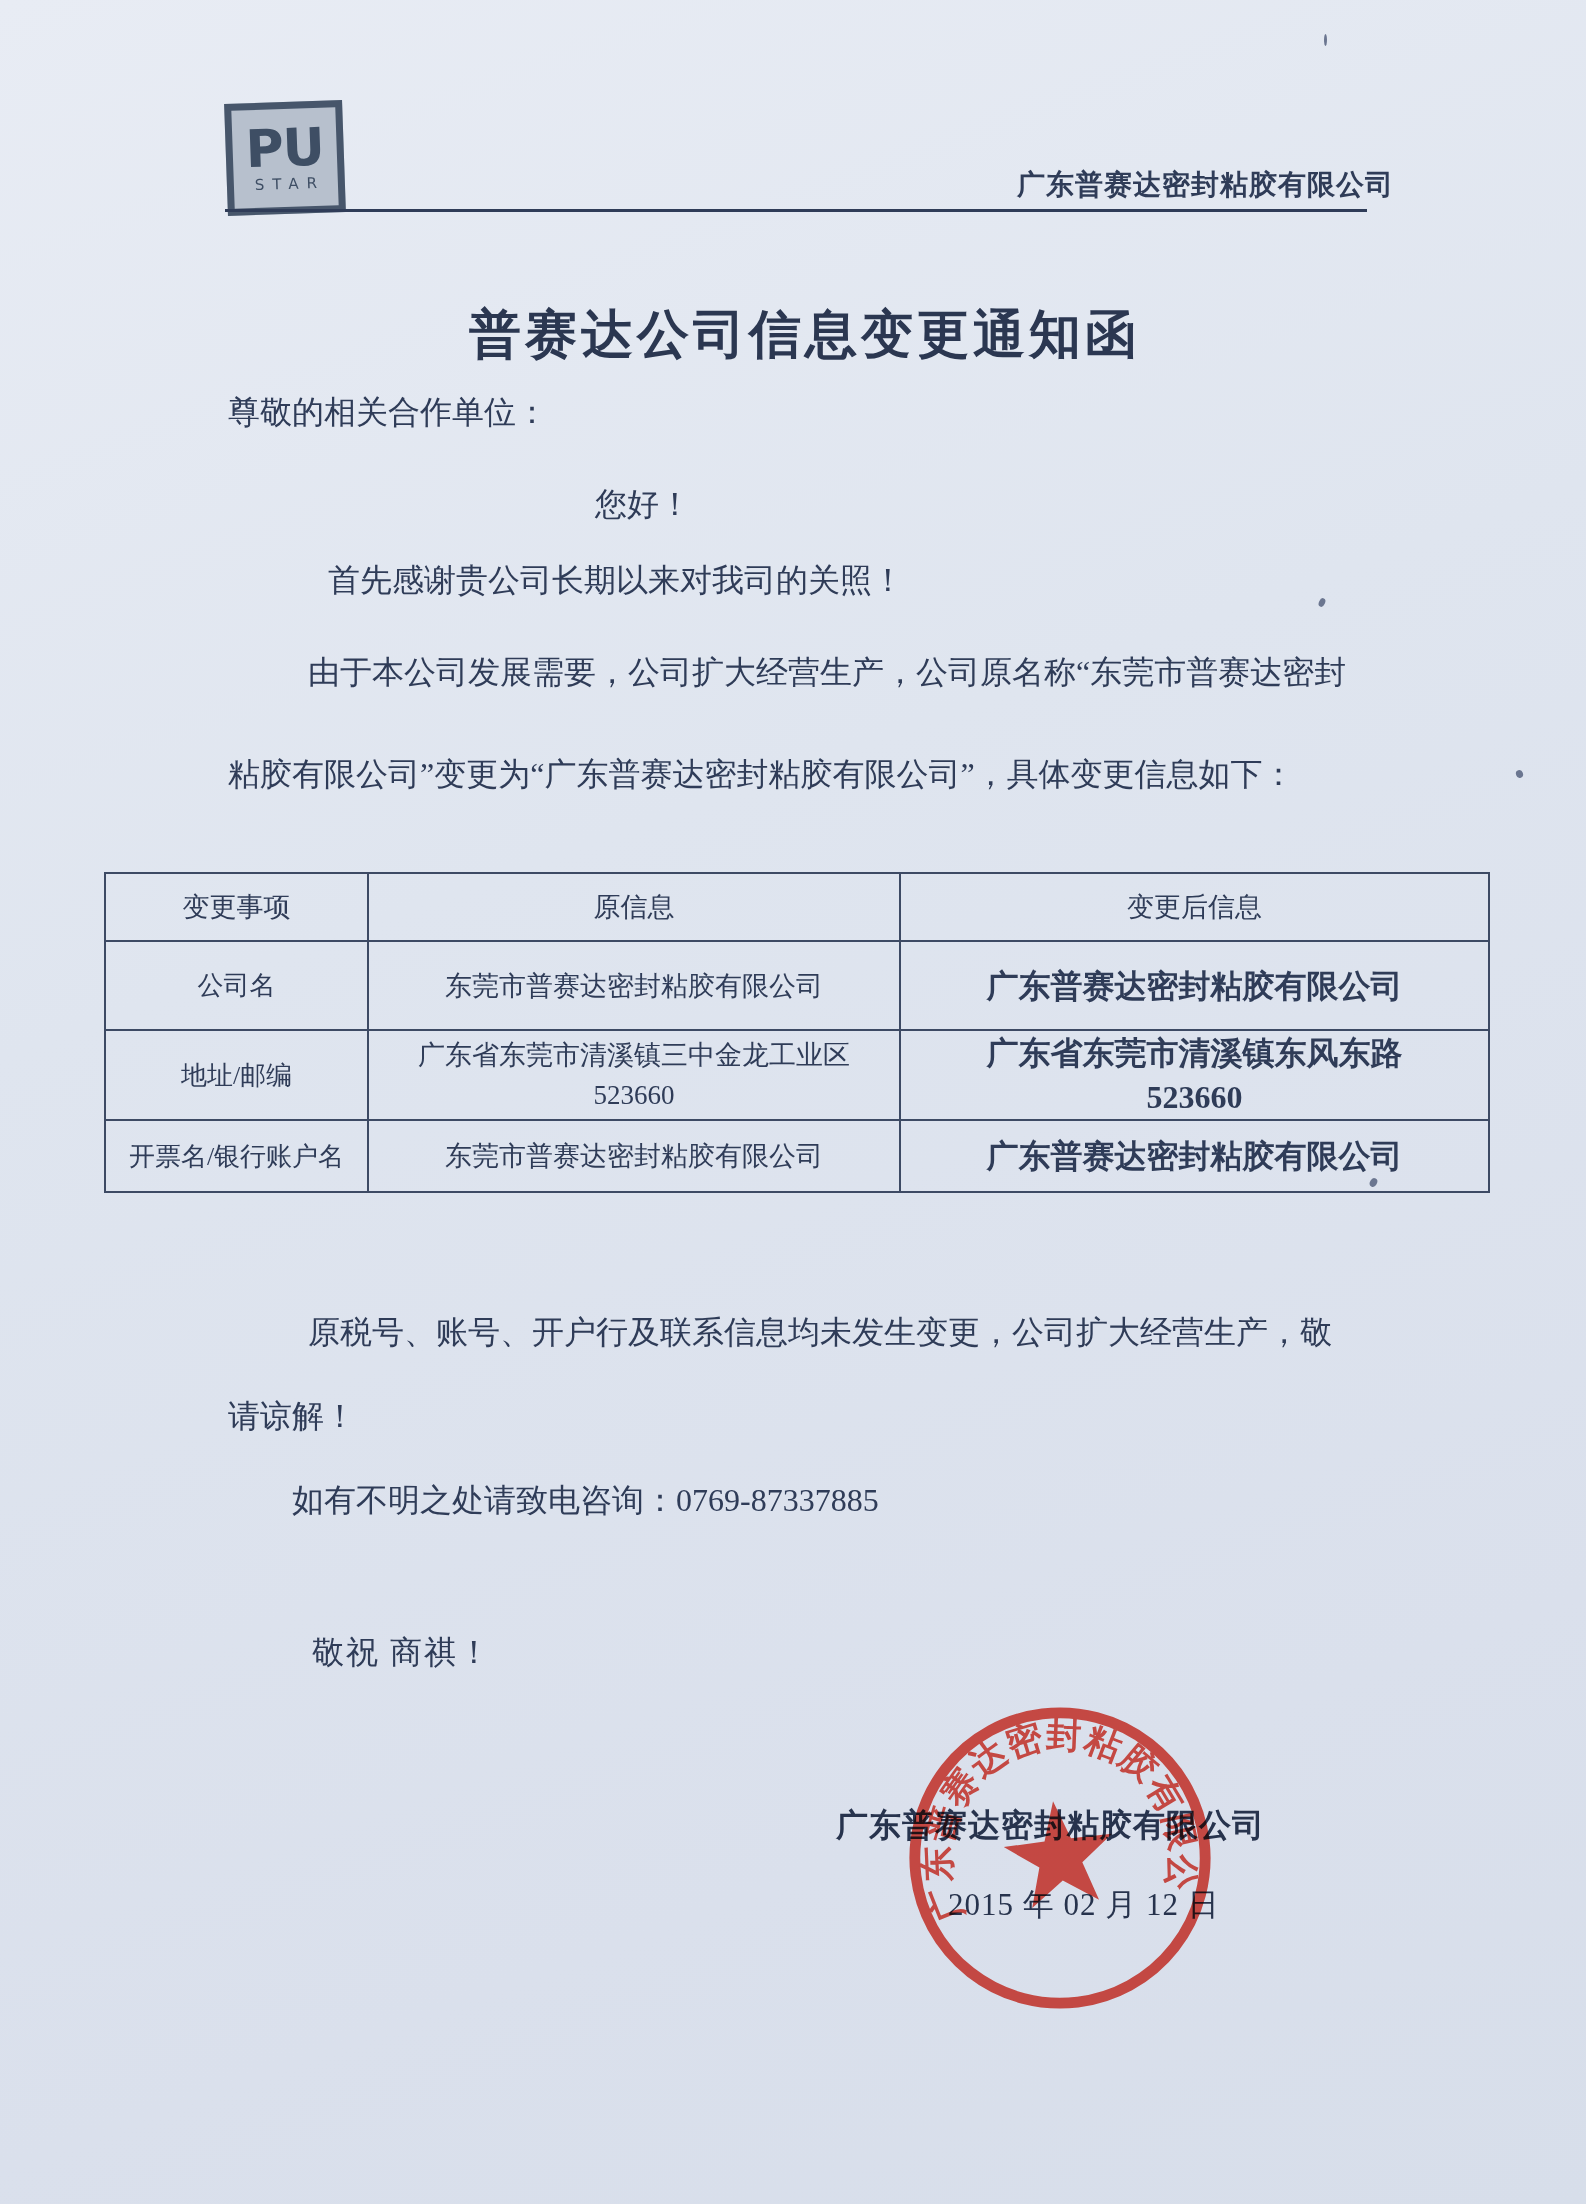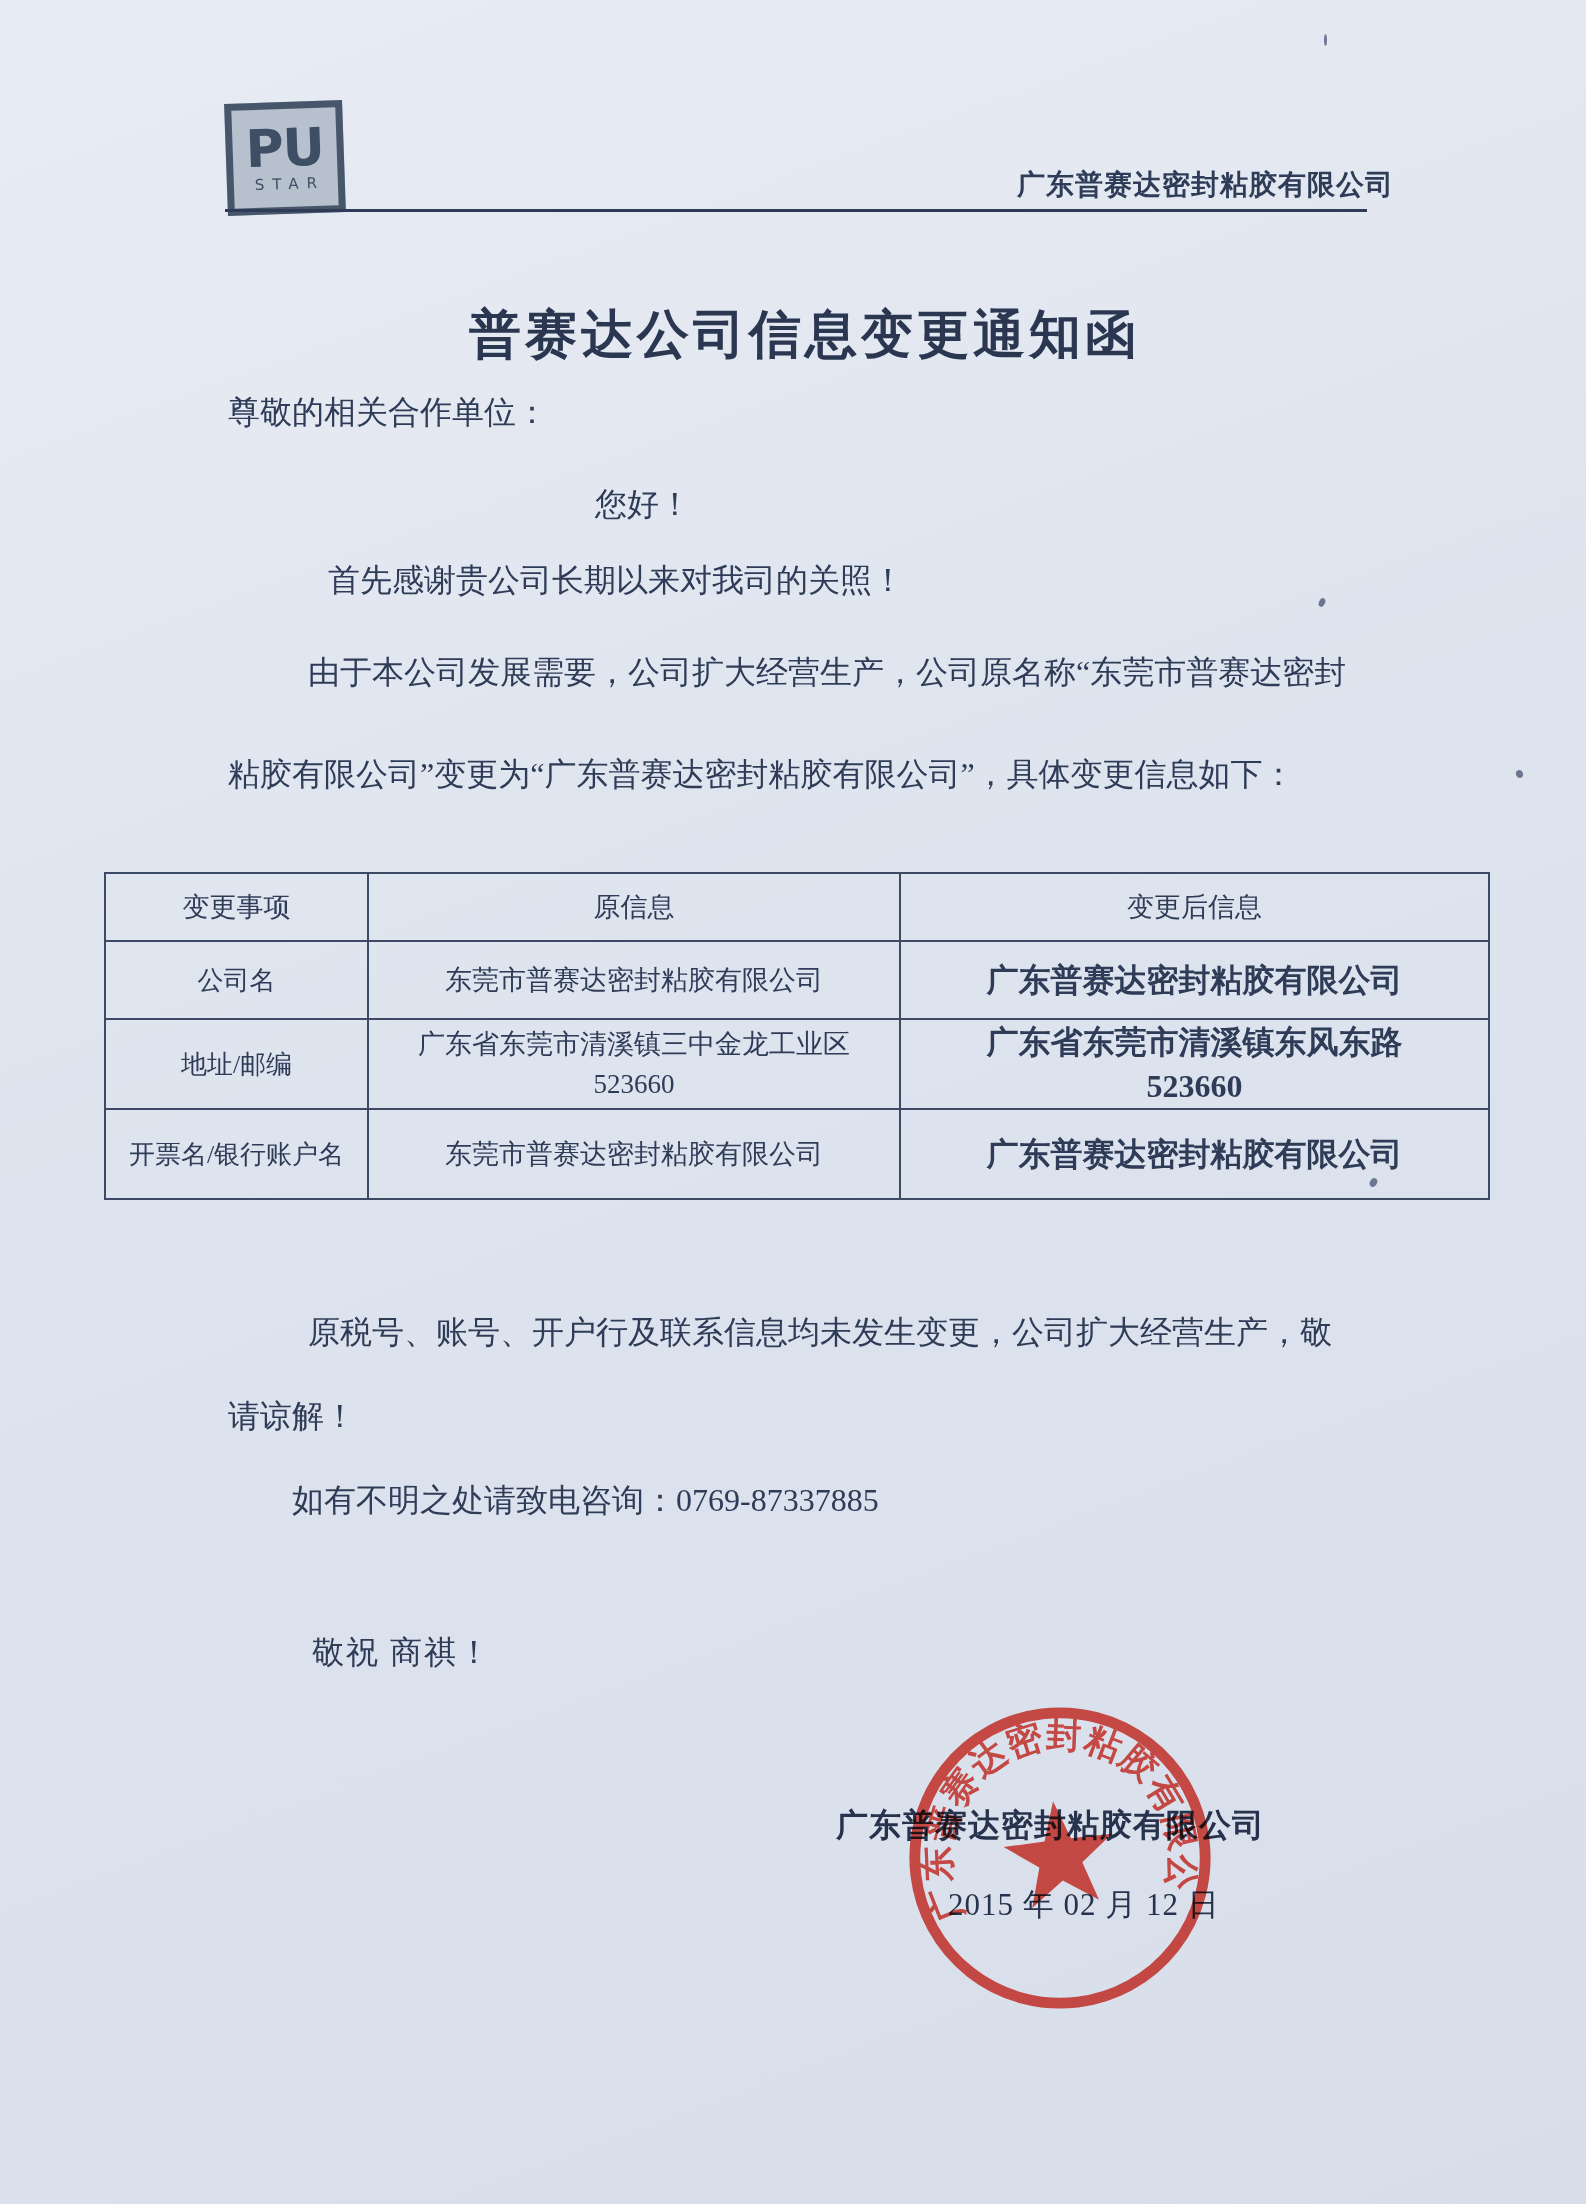--- a/index.html
+++ b/index.html
@@ -73,22 +73,22 @@
     position:absolute;left:104px;top:872px;width:1384px;
     border-collapse:collapse;table-layout:fixed;padding-left:12px;
   }
   .change-table td,.change-table th{
     border:2px solid var(--border-ink);
     text-align:center;vertical-align:middle;
     font-weight:normal;color:var(--ink);
     padding:0;
   }
   .change-table thead tr{height:68px;}
-  .change-table tbody tr{height:78px;}
-  .change-table tbody tr.row-last{height:90px;}
+  .change-table tbody tr{height:89px;}
+  .change-table tbody tr.row-last{height:72px;}
   .change-table th{font-size:27px;}
   .col-item{width:263px;}
   .col-old{width:532px;}
   .col-new{width:589px;}
   td.cell-item{font-size:26px;}
   td.cell-old{font-size:27px;line-height:40px;}
   td.cell-new{font-size:32px;font-weight:bold;line-height:44px;}
   
   .sig-company{
     position:absolute;left:836px;top:1804px;

